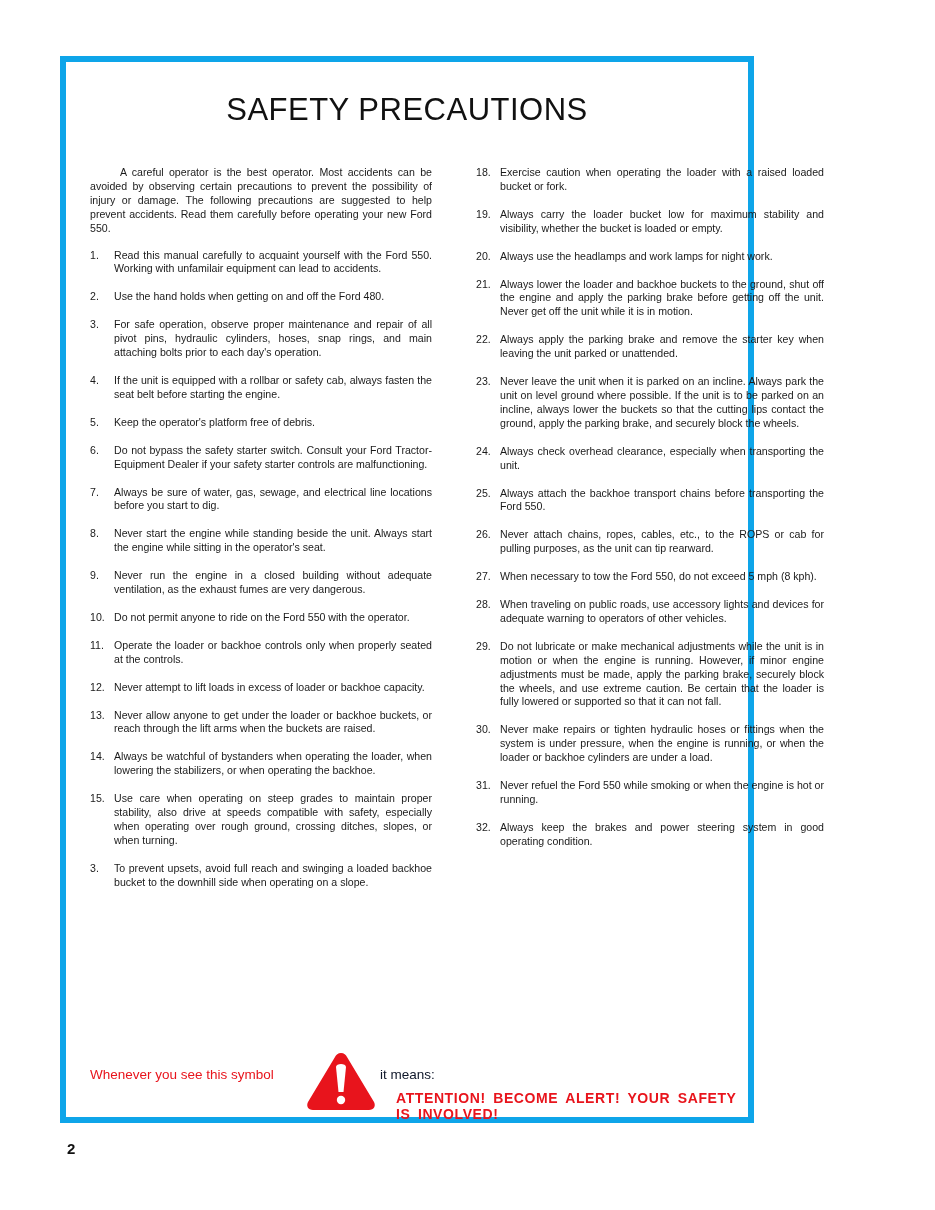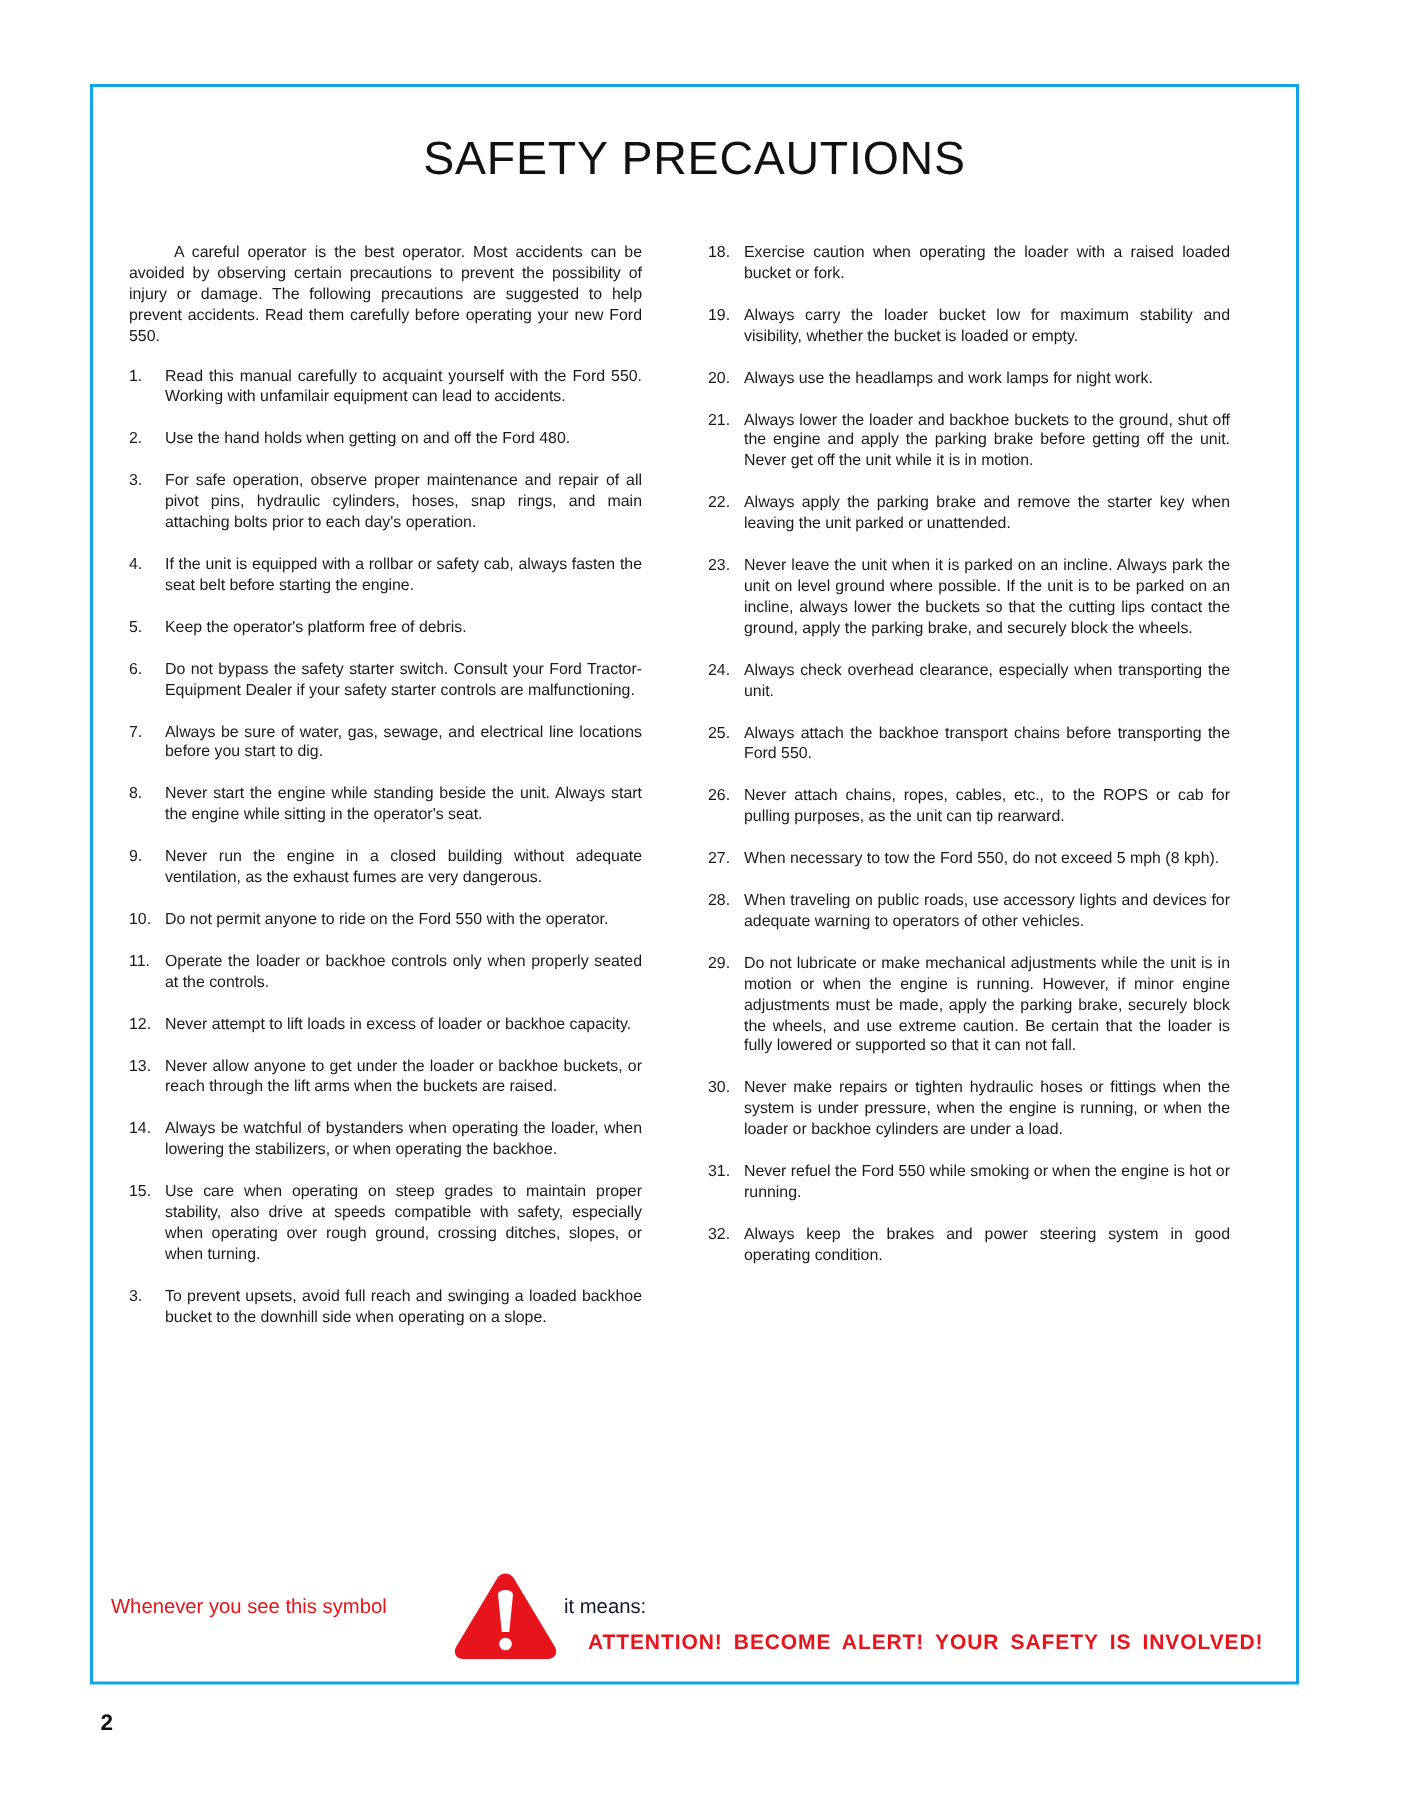--- a/index.html
+++ b/index.html
@@ -1,31 +1,31 @@
 <!DOCTYPE html>
 <html><head>
 <meta charset="utf-8">
 <style>
   html, body { margin: 0; padding: 0; background: #ffffff; }
   body { width: 935px; height: 1210px; position: relative; overflow: hidden;
          font-family: "Liberation Sans", sans-serif; color: #1a1a1a; }
-  .frame { position: absolute; left: 60px; top: 56px; width: 806px; height: 1067px;
-           border: 2px solid #0ea5e9; box-sizing: border-box; }
+  .frame { position: absolute; left: 60px; top: 56px; width: 694px; height: 1067px;
+           border: 6px solid #0ea5e9; box-sizing: border-box; }
   .title { position: absolute; left: 0; right: 0; top: 30px; text-align: center;
            font-size: 31px; font-weight: 400; letter-spacing: 0.5px; color: #111; }
   .col { position: absolute; top: 104px; font-size: 10.6px; line-height: 13.9px; }
   .col.left { left: 24px; width: 342px; }
   .col.right { left: 410px; width: 348px; }
   .intro { text-indent: 30px; text-align: justify; margin: 0 0 13px 0; }
   .item { display: flex; margin: 0; }
   .num { flex: 0 0 24px; }
   .text { flex: 1; text-align: justify; }
   .left .item { margin-bottom: 14px; }
   .right .item { margin-bottom: 14px; }
-  .footer-left { position: absolute; left: 12px; top: 1005px; color: #e8141c;
+  .footer-left { position: absolute; left: 24px; top: 1005px; color: #e8141c;
                  font-size: 13.5px; text-align: right; }
   .warn-icon { position: absolute; left: 238px; top: 988px; width: 74px; height: 62px; }
   .footer-means { position: absolute; left: 314px; top: 1005px; color: #0f172a; font-size: 13.5px; }
   .footer-alert { position: absolute; left: 330px; top: 1028px; color: #e8141c;
                   font-size: 14px; font-weight: 700; letter-spacing: 0.6px; word-spacing: 3px; }
   .page-num { position: absolute; left: 67px; top: 1140px; font-size: 15px; font-weight: 700; color: #111; }
 </style>
 </head>
 <body>
 

